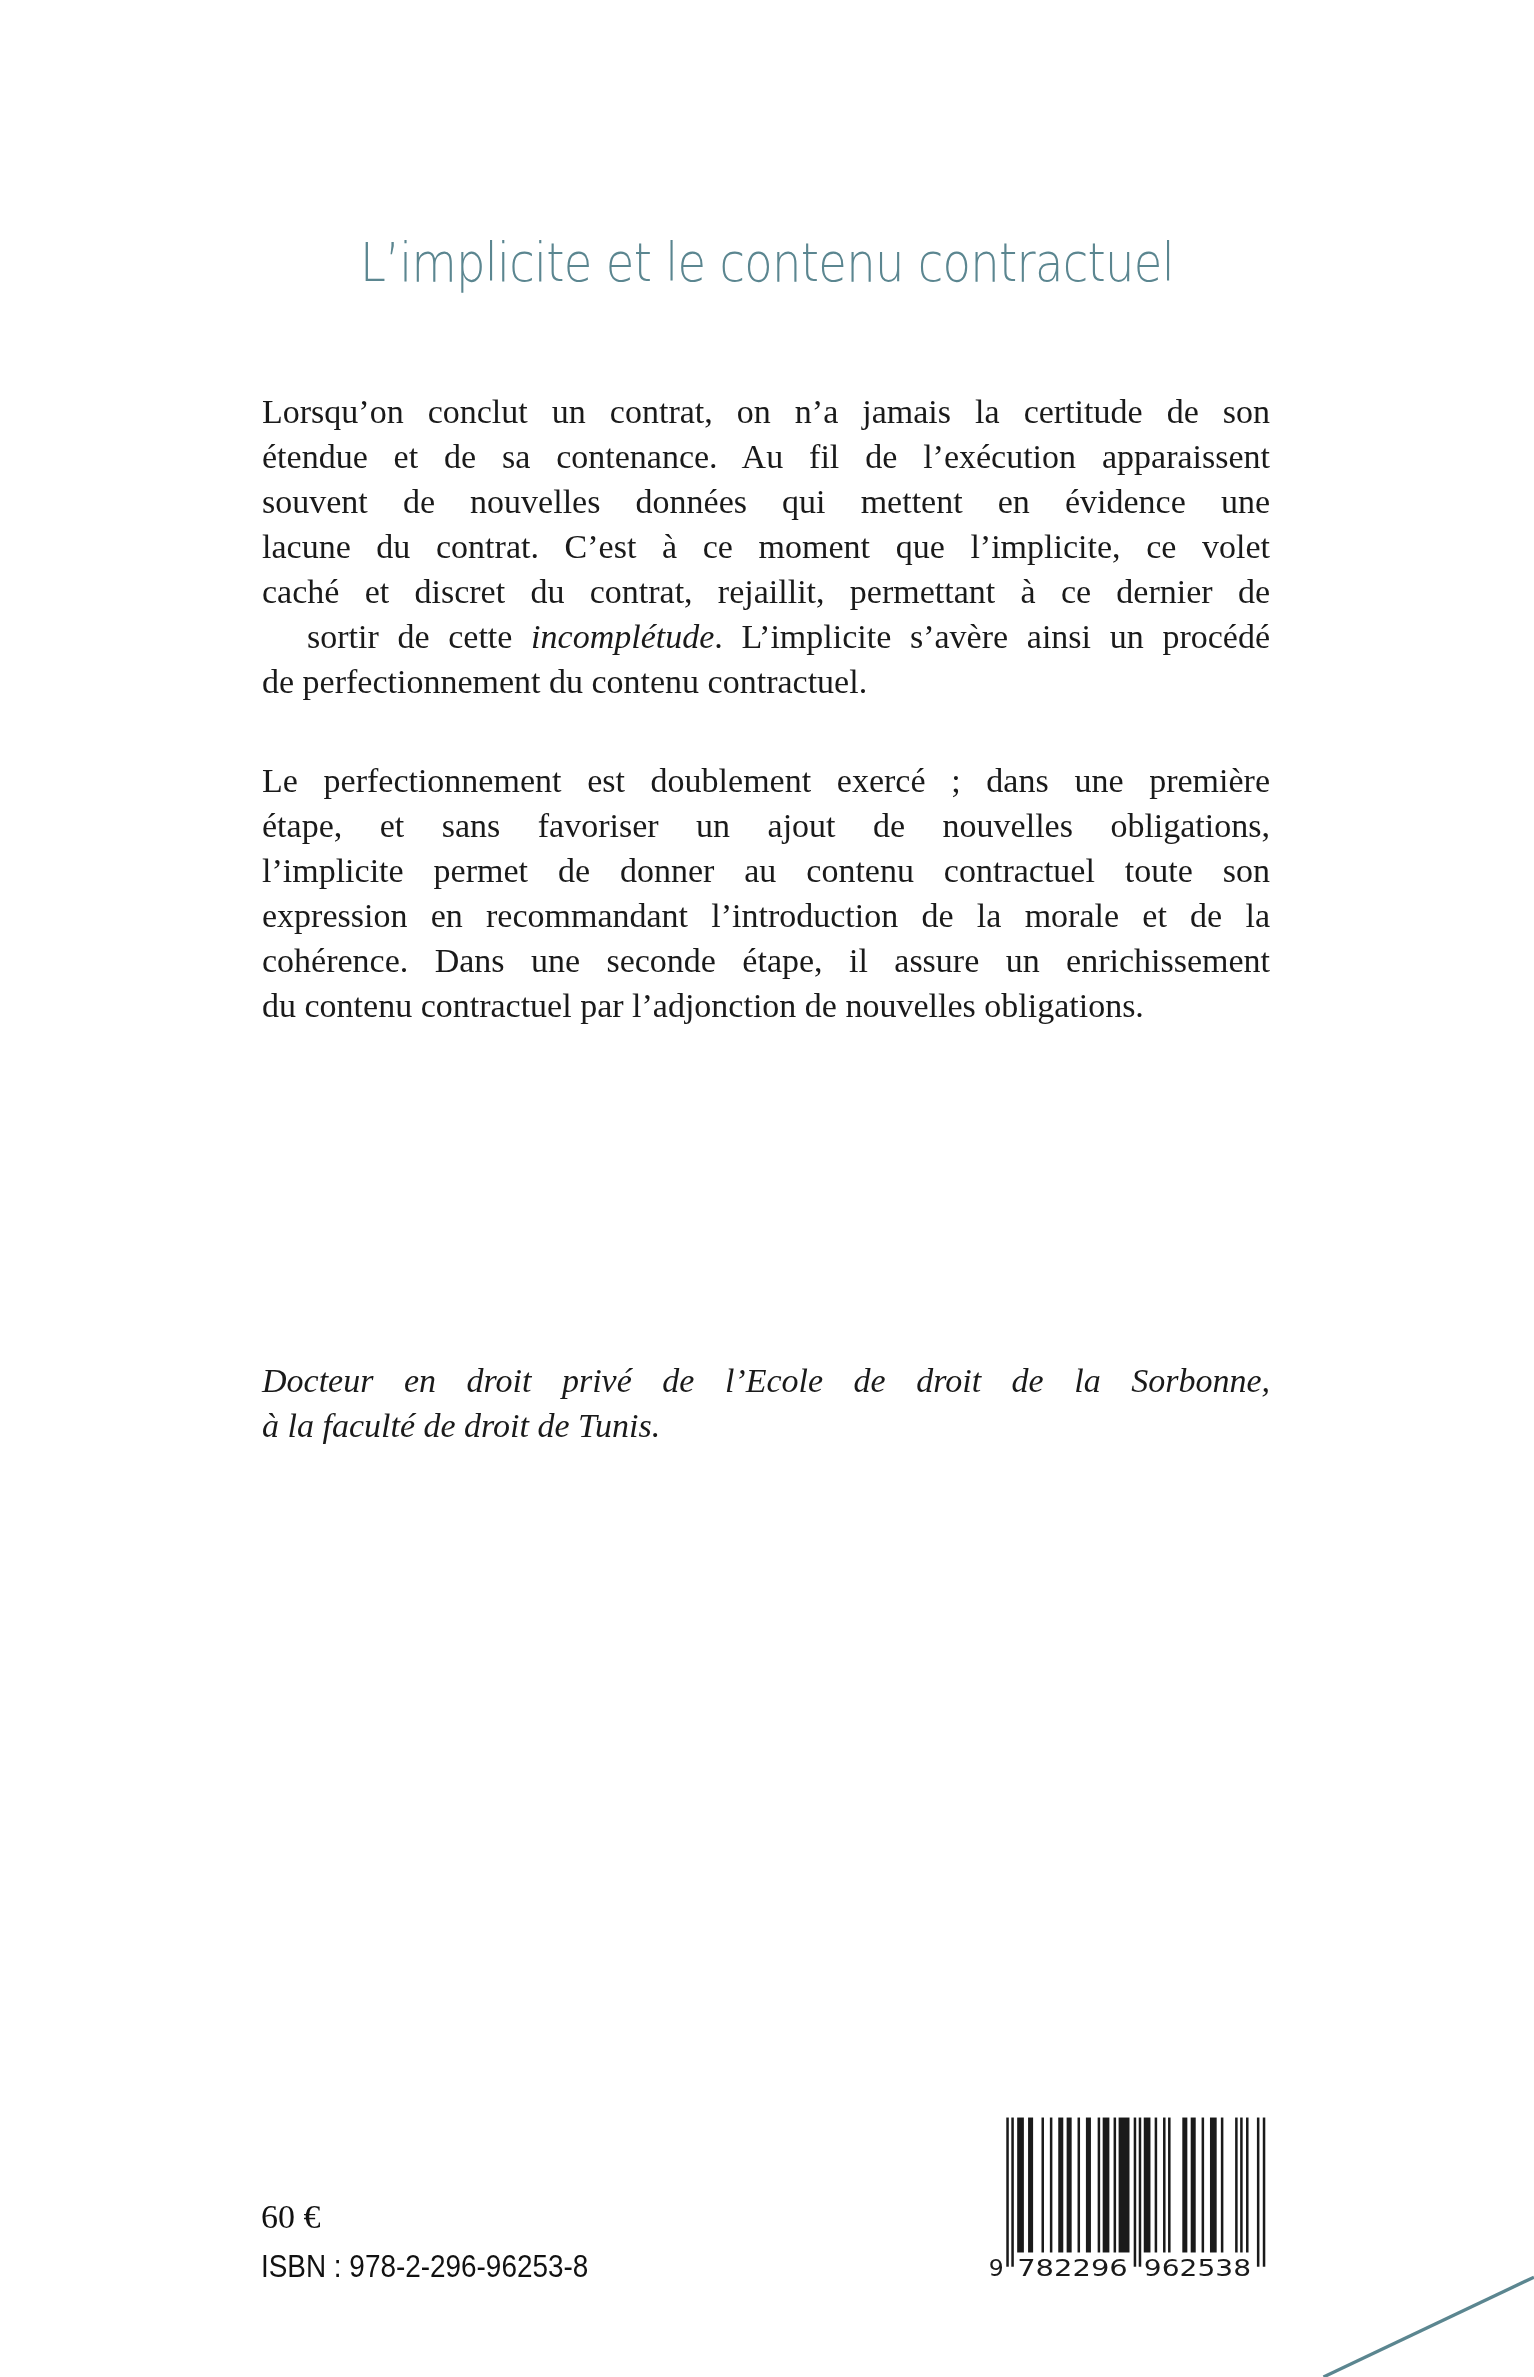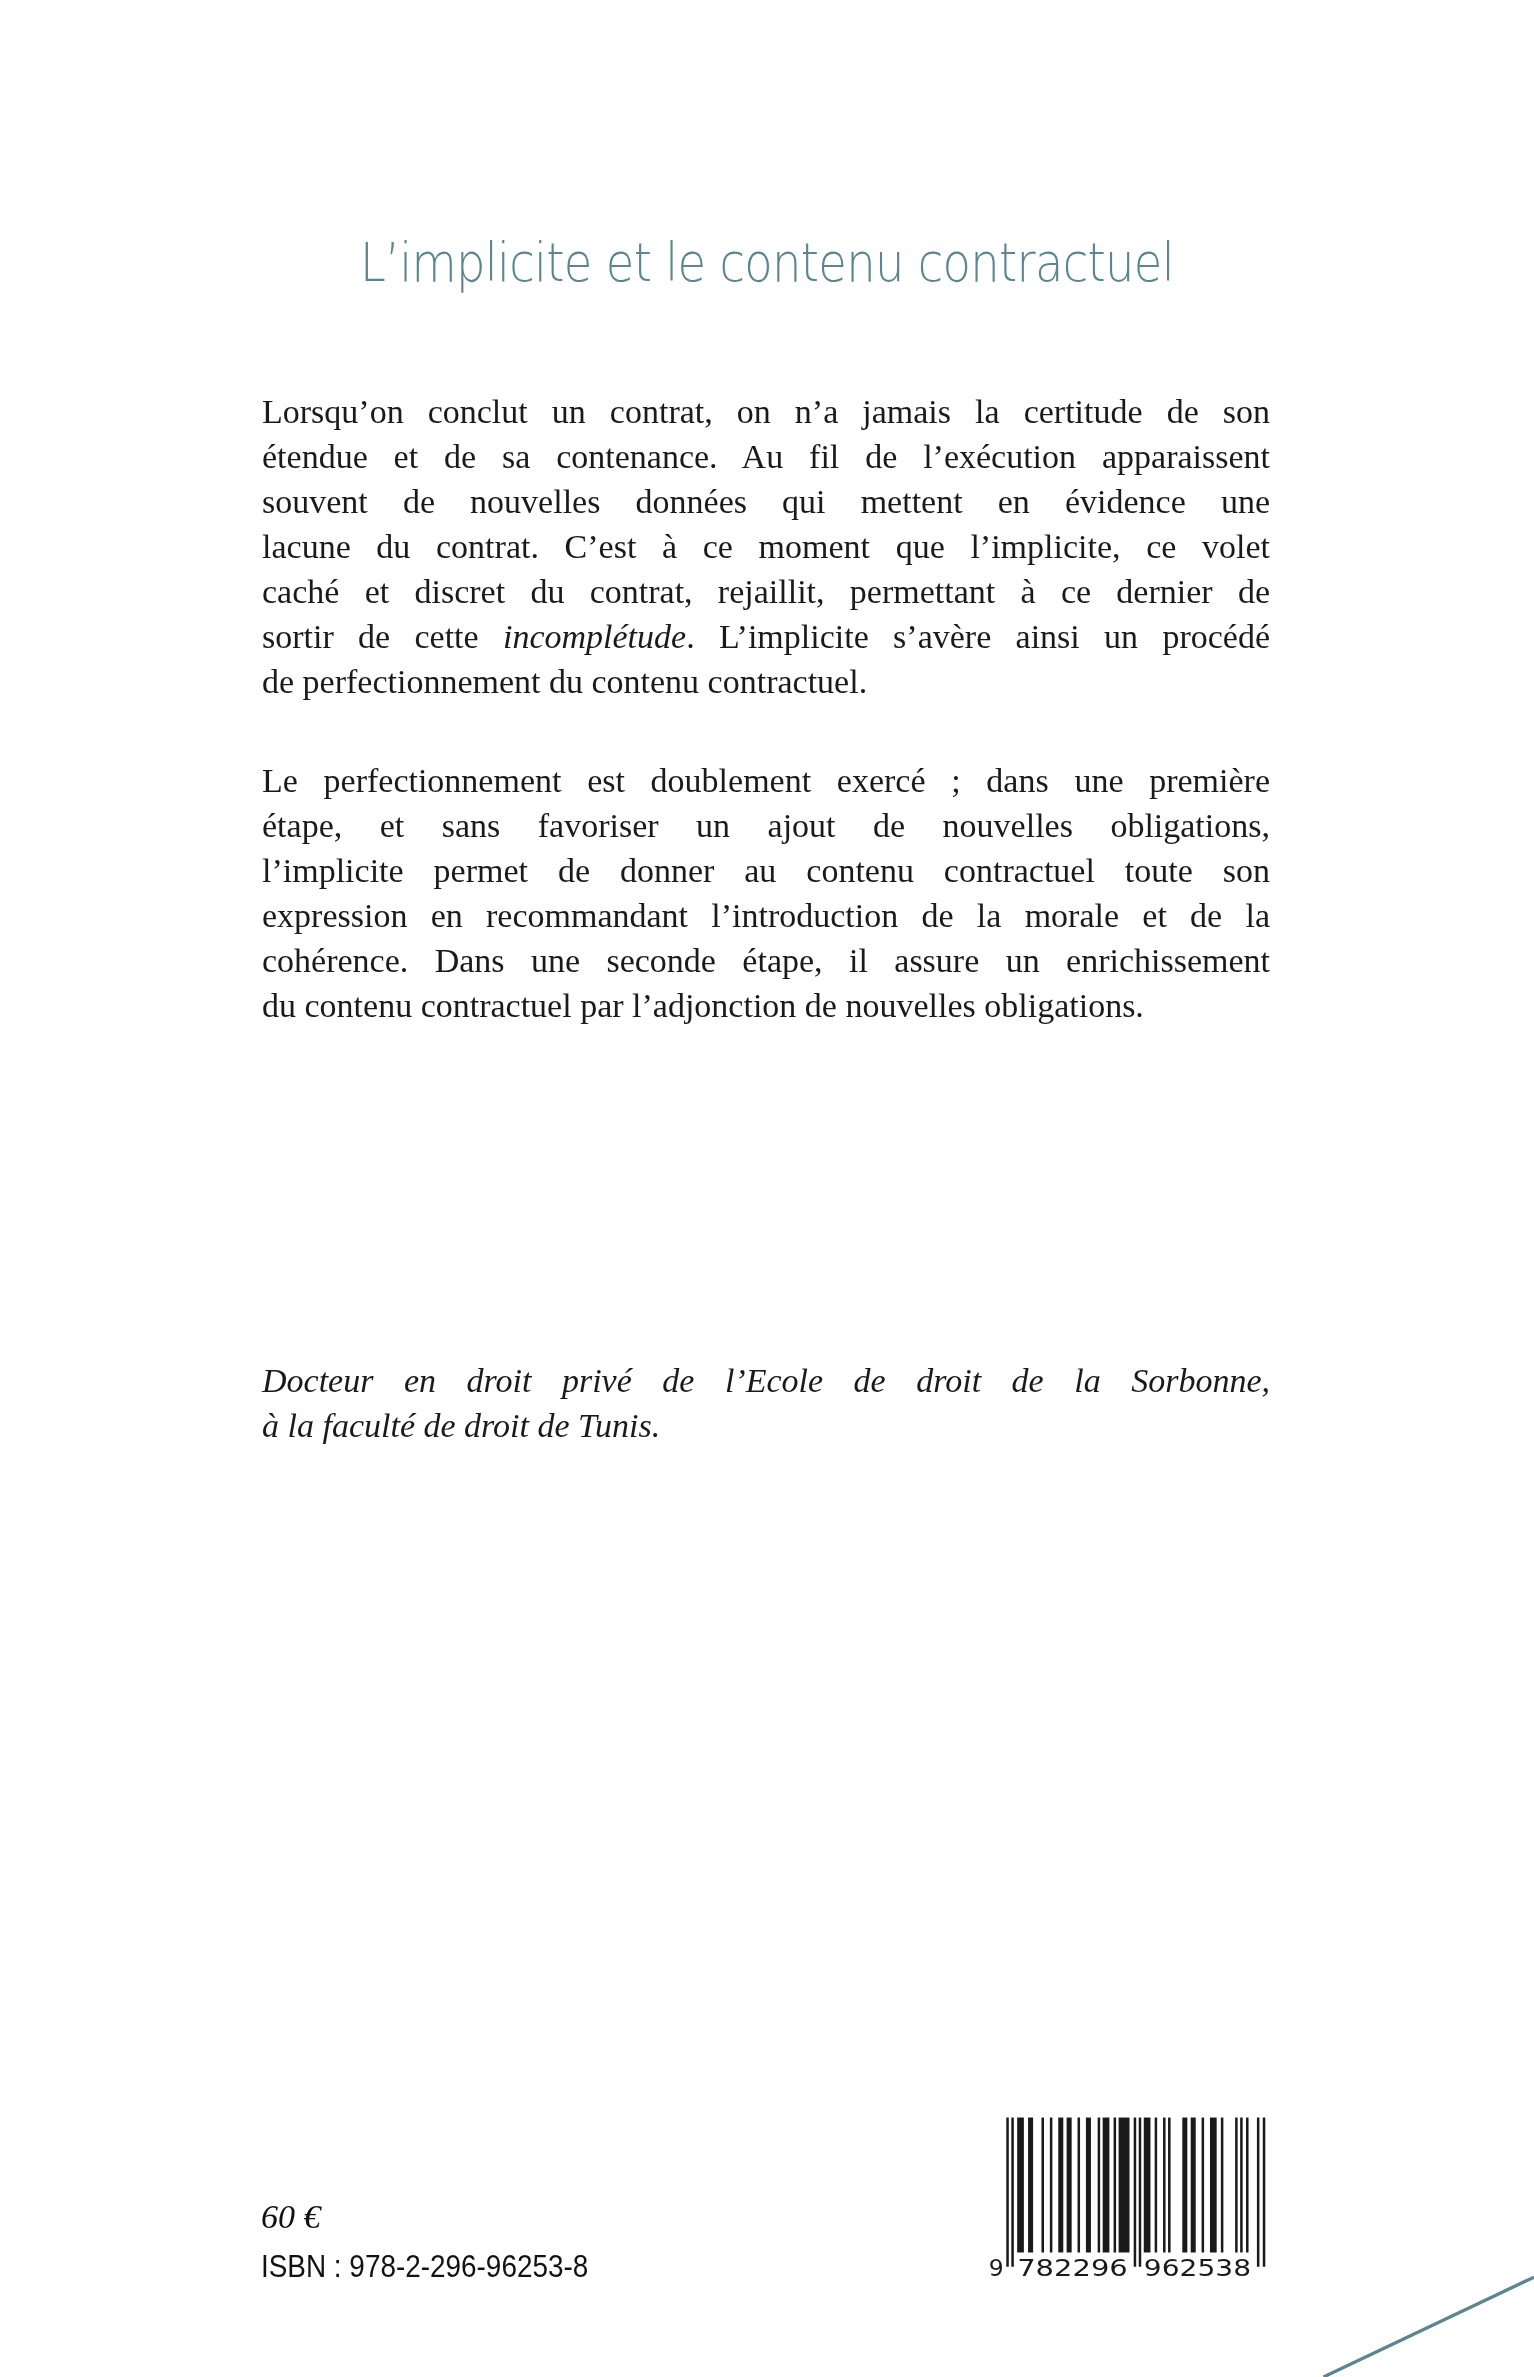--- a/index.html
+++ b/index.html
@@ -35,21 +35,21 @@
   .line .it { font-style: italic; }
   .bio .line { font-style: italic; }
   .bio .line b { font-weight: bold; }
 
   .p1 { top: 389px; }
   .p2 { top: 758px; }
   .bio { top: 1358px; }
 
   .price {
     position: absolute; left: 261px; top: 2196px;
-    font-family: "Liberation Serif", serif; font-size: 34px; line-height: 42px; color: #111; font-style: italic;
+    font-family: "Liberation Serif", serif; font-size: 34px; line-height: 42px; color: #111;
   }
   .isbn {
     position: absolute; left: 261px; top: 2247px;
     font-family: "Liberation Sans", sans-serif; font-size: 31px; line-height: 39px; color: #111;
     transform: scaleX(0.9); transform-origin: 0 0;
   }
 
   .barcode { position: absolute; left: 987px; top: 2114px; width: 285px; height: 168px; }
   .barcode svg { position: absolute; left: 0; top: 0; }
 
@@ -61,21 +61,21 @@
 <div class="page">
 
   <div class="title" style="color:#5b8690;">L’implicite et le contenu contractuel</div>
 
   <div class="block p1">
     <span class="line">Lorsqu’on conclut un contrat, on n’a jamais la certitude de son</span>
     <span class="line">étendue et de sa contenance. Au fil de l’exécution apparaissent</span>
     <span class="line">souvent de nouvelles données qui mettent en évidence une</span>
     <span class="line">lacune du contrat. C’est à ce moment que l’implicite, ce volet</span>
     <span class="line">caché et discret du contrat, rejaillit, permettant à ce dernier de</span>
-    <span class="line"><span style="white-space:pre;">sortir de cette </span><span class="it">incomplétude</span><span>. L’implicite s’avère ainsi un procédé</span></span>
+    <span class="line"><span style="white-space:pre;margin-left:45px;">sortir de cette </span><span class="it">incomplétude</span><span>. L’implicite s’avère ainsi un procédé</span></span>
     <span class="line last">de perfectionnement du contenu contractuel.</span>
   </div>
 
   <div class="block p2">
     <span class="line">Le perfectionnement est doublement exercé ; dans une première</span>
     <span class="line">étape, et sans favoriser un ajout de nouvelles obligations,</span>
     <span class="line">l’implicite permet de donner au contenu contractuel toute son</span>
     <span class="line">expression en recommandant l’introduction de la morale et de la</span>
     <span class="line">cohérence. Dans une seconde étape, il assure un enrichissement</span>
     <span class="line last">du contenu contractuel par l’adjonction de nouvelles obligations.</span>

